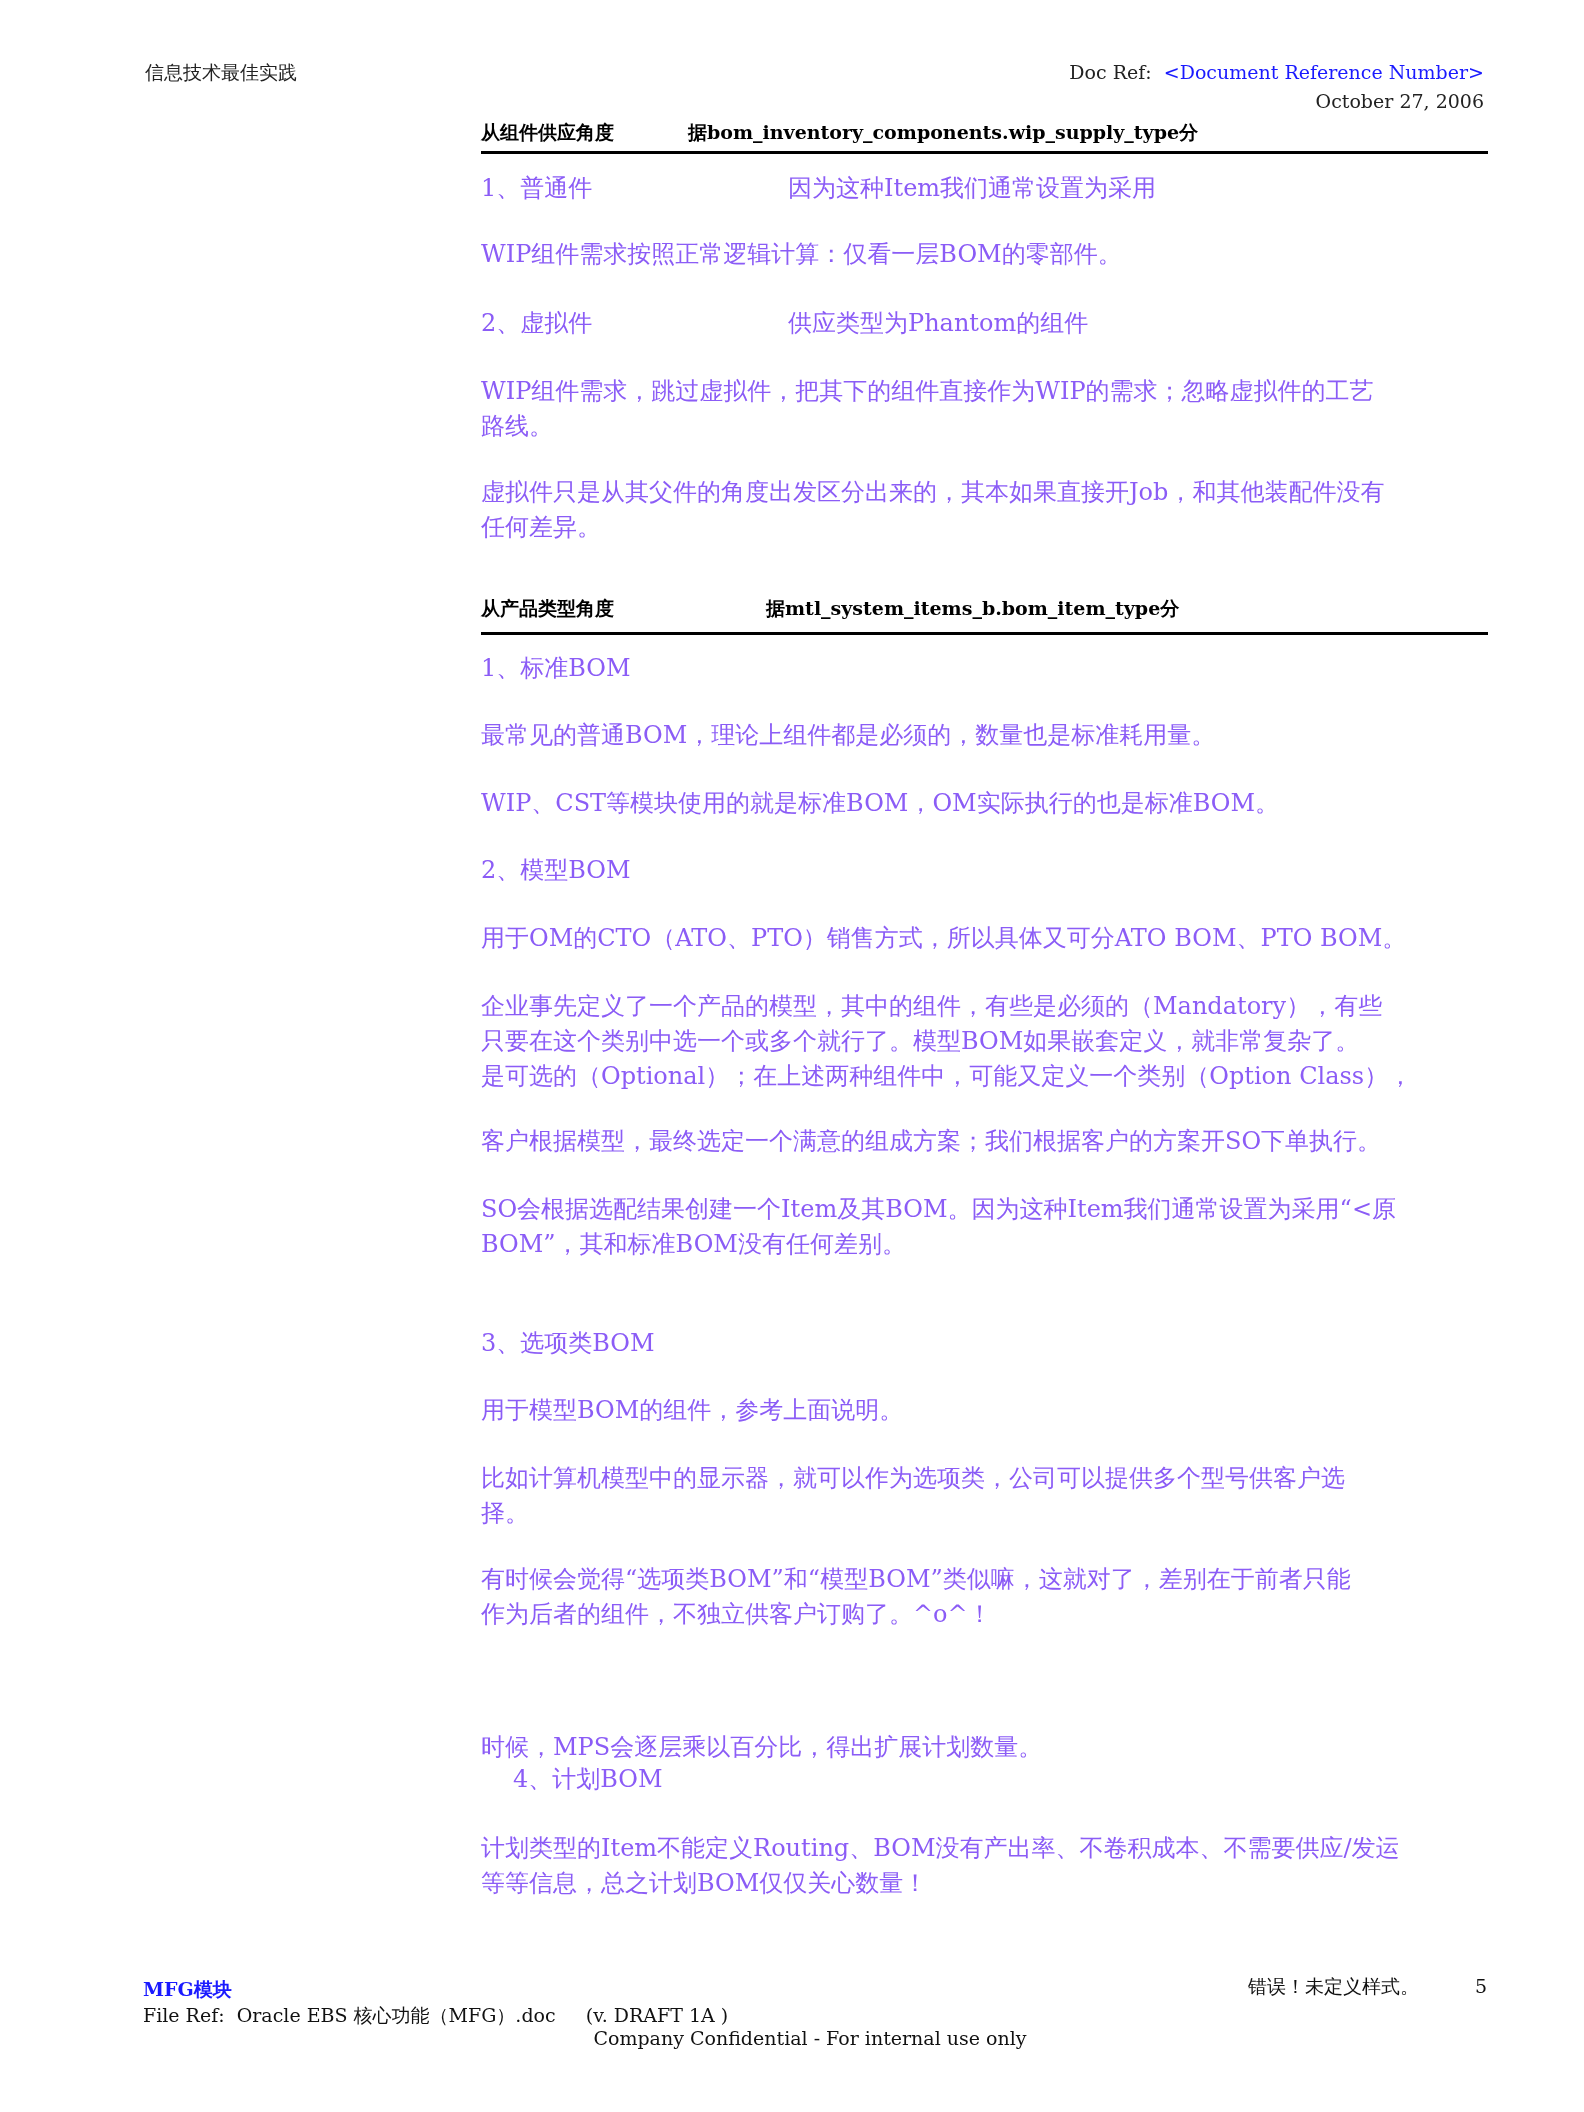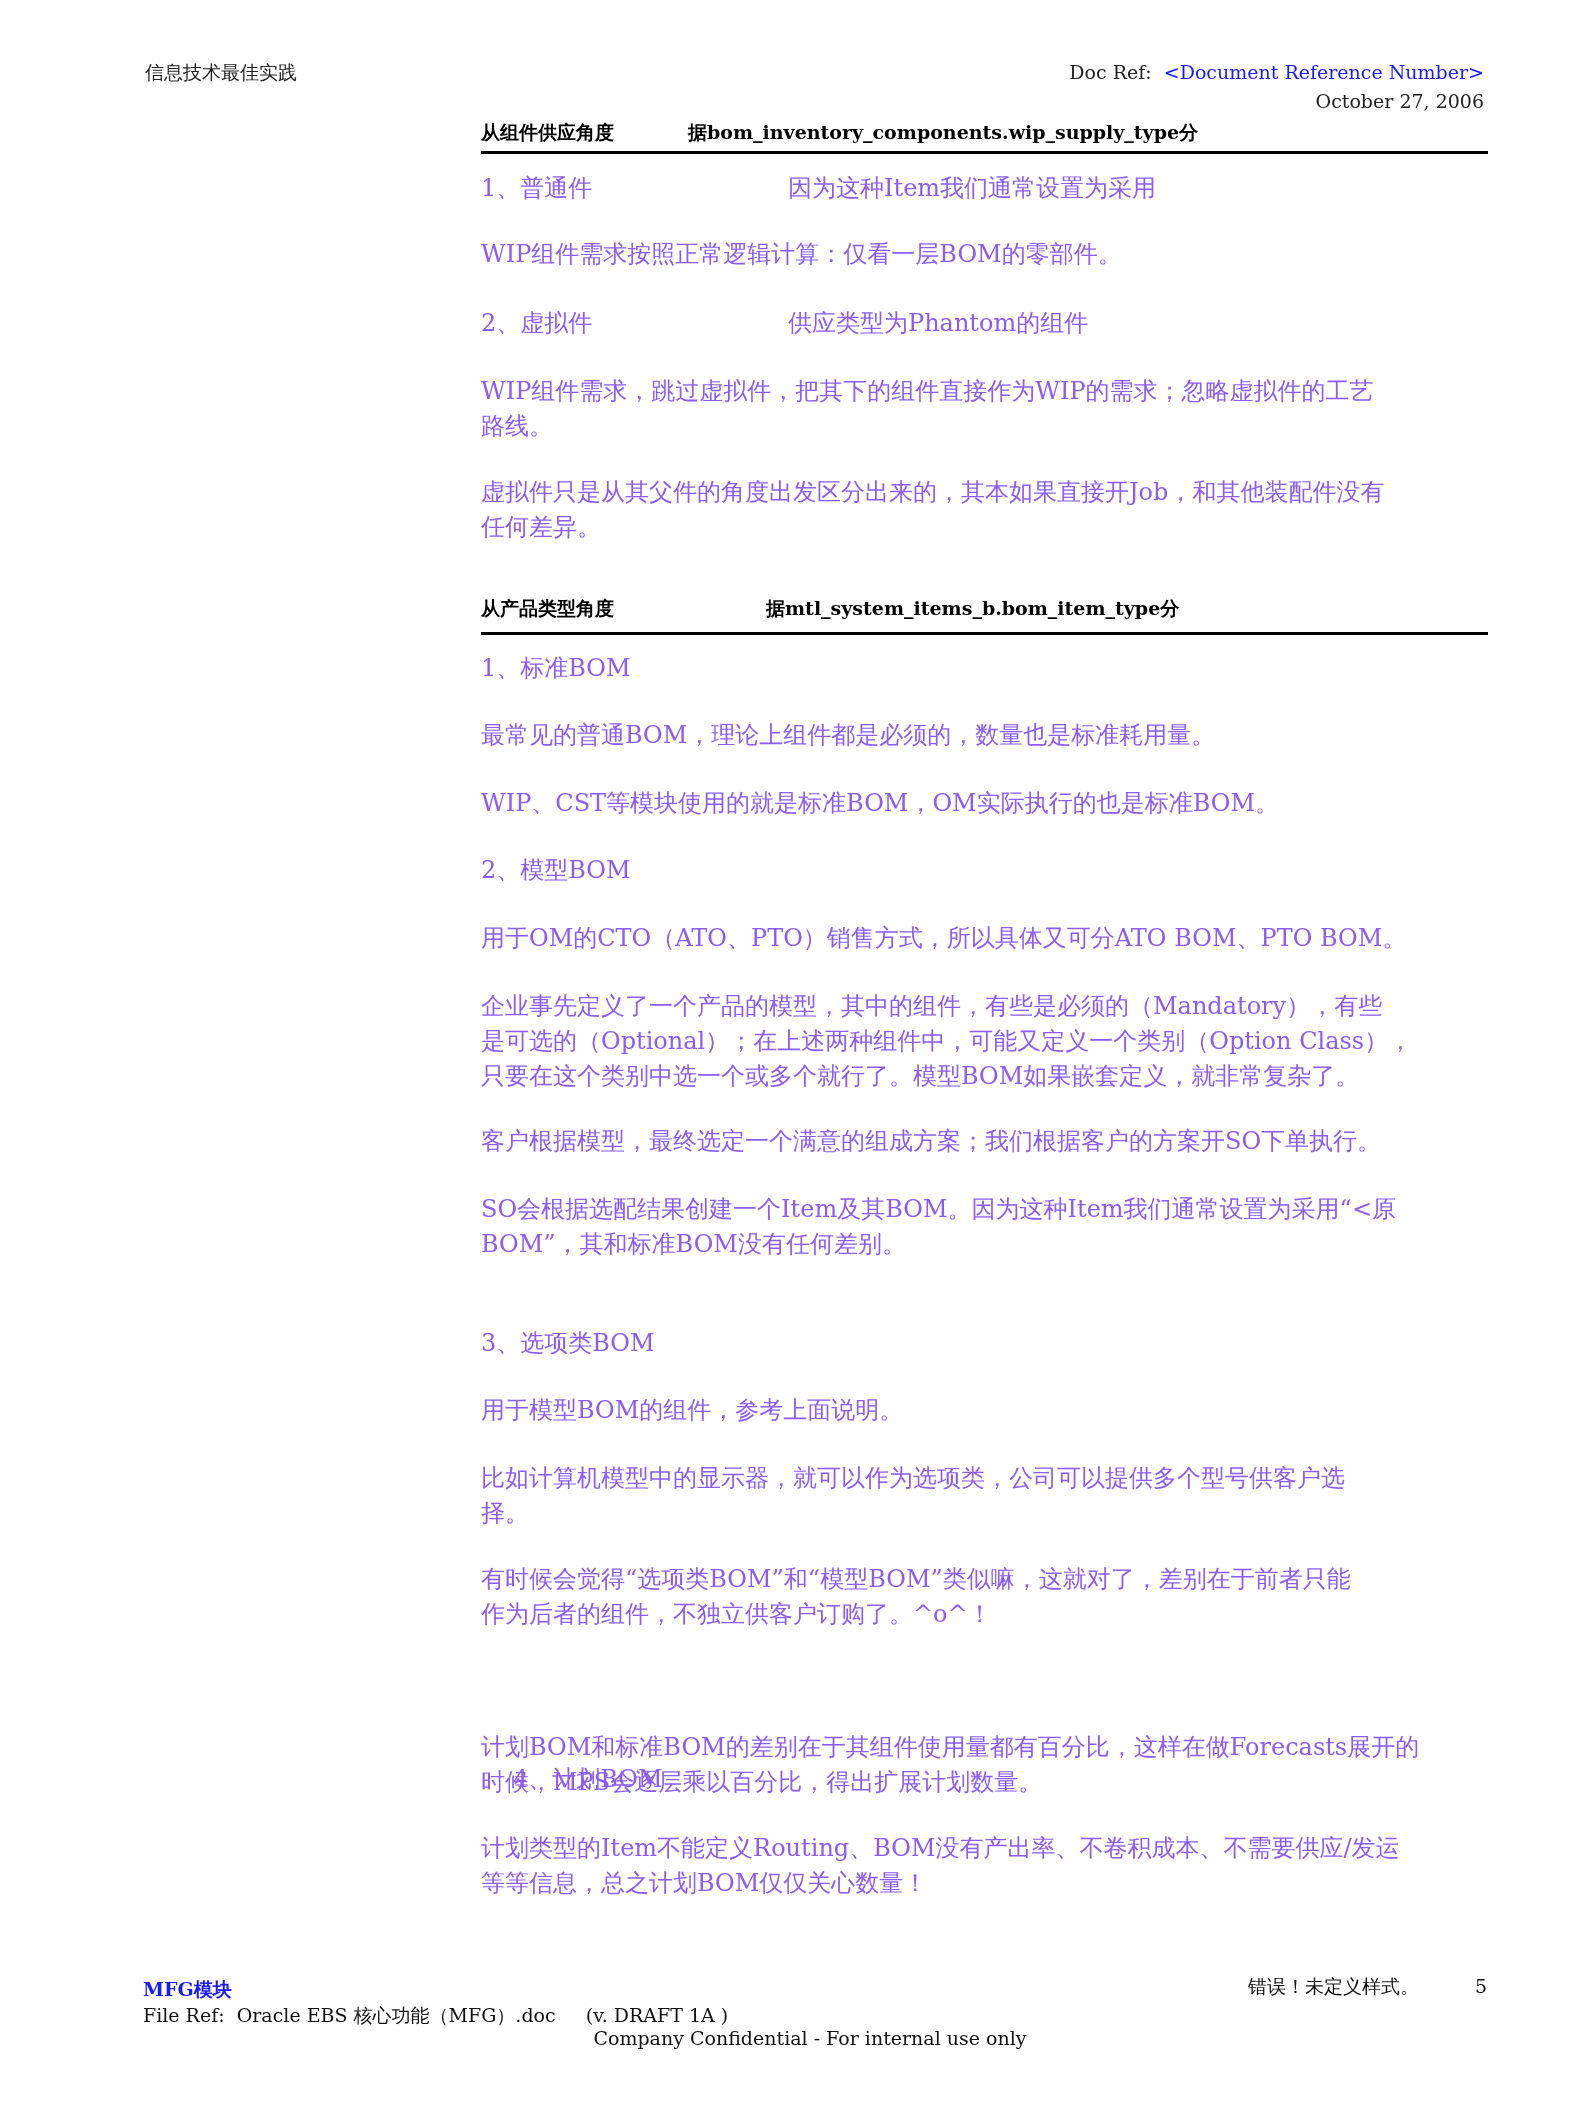--- a/index.html
+++ b/index.html
@@ -61,22 +61,22 @@
   <span class="num">1、</span><span>标准BOM</span>
 </div>
 <div class="p" style="top:718px;">最常见的普通BOM，理论上组件都是必须的，数量也是标准耗用量。</div>
 <div class="p" style="top:786px;">WIP、CST等模块使用的就是标准BOM，OM实际执行的也是标准BOM。</div>
 <div class="p" style="top:853px;">
   <span class="num">2、</span><span>模型BOM</span>
 </div>
 <div class="p" style="top:921px;">用于OM的CTO（ATO、PTO）销售方式，所以具体又可分ATO BOM、PTO BOM。</div>
 <div class="p" style="top:989px;">
   <div>企业事先定义了一个产品的模型，其中的组件，有些是必须的（Mandatory），有些</div>
+  <div>只要在这个类别中选一个或多个就行了。模型BOM如果嵌套定义，就非常复杂了。</div>
   <div>是可选的（Optional）；在上述两种组件中，可能又定义一个类别（Option Class），</div>
-  <div>只要在这个类别中选一个或多个就行了。模型BOM如果嵌套定义，就非常复杂了。</div>
 </div>
 <div class="p" style="top:1124px;">客户根据模型，最终选定一个满意的组成方案；我们根据客户的方案开SO下单执行。</div>
 <div class="p" style="top:1192px;">
   <div>SO会根据选配结果创建一个Item及其BOM。因为这种Item我们通常设置为采用“&lt;原</div>
   <div>BOM”，其和标准BOM没有任何差别。</div>
 </div>
 <div class="p" style="top:1326px;">
   <span class="num">3、</span><span>选项类BOM</span>
 </div>
 <div class="p" style="top:1393px;">用于模型BOM的组件，参考上面说明。</div>
@@ -85,21 +85,20 @@
   <div>择。</div>
 </div>
 <div class="p" style="top:1562px;">
   <div>有时候会觉得“选项类BOM”和“模型BOM”类似嘛，这就对了，差别在于前者只能</div>
   <div>作为后者的组件，不独立供客户订购了。^o^！</div>
 </div>
 <div class="p" style="top:1762px;margin-left:32px;">
   <span class="num">4、</span><span>计划BOM</span>
 </div>
 <div class="p" style="top:1730px;">
-  <div>计划BOM和标准BOM的差别在于其组件使用量都有百分比，这样在做Forecasts展开的</div>
   <div>时候，MPS会逐层乘以百分比，得出扩展计划数量。</div>
 </div>
 <div class="p" style="top:1831px;">
   <div>计划类型的Item不能定义Routing、BOM没有产出率、不卷积成本、不需要供应/发运</div>
   <div>等等信息，总之计划BOM仅仅关心数量！</div>
 </div>
 
 <div class="abs foot bold blue" style="left:143px; top:1977px;">MFG模块</div>
 <div class="abs foot" style="left:1248px; top:1974px;">错误！未定义样式。</div>
 <div class="abs foot" style="left:1475px; top:1974px;">5</div>

